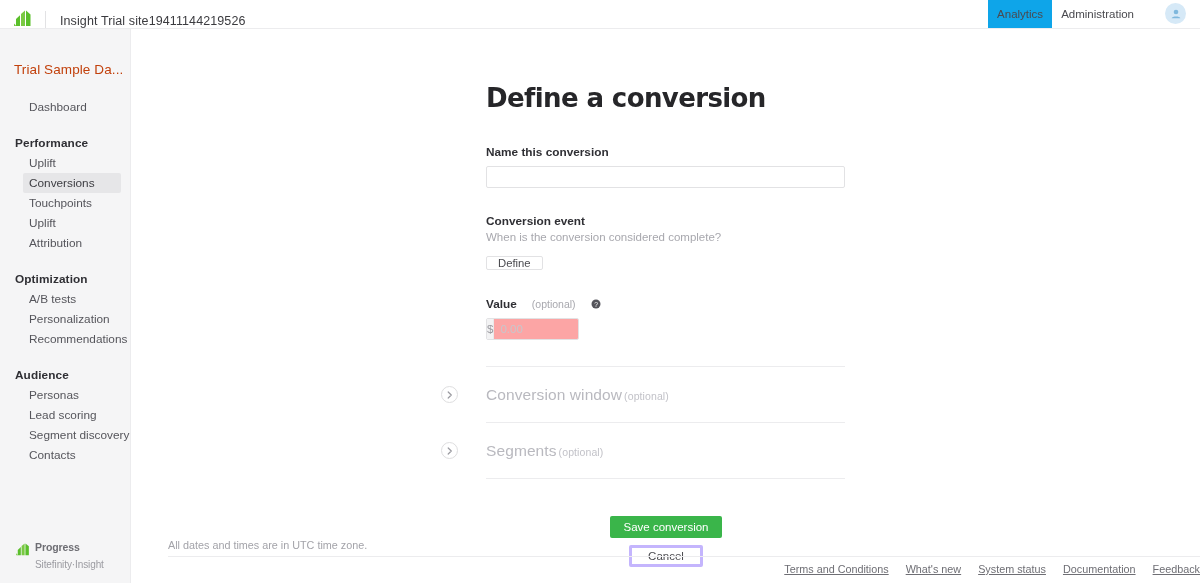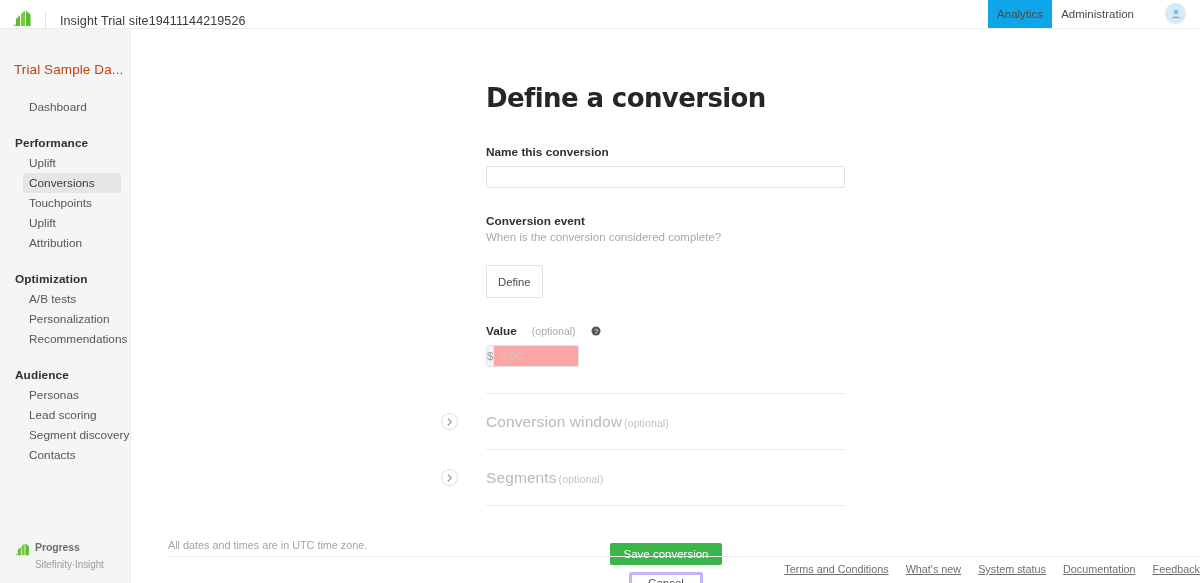--- a/index.html
+++ b/index.html
@@ -151,22 +151,22 @@
     background: #ffffff;
     font-family: inherit;
     font-size: 11.5px;
     color: #3b3b3f;
     padding: 0 6px;
     outline: none;
   }
   .text-input::placeholder { color: #c2c2c7; }
 
   .btn-define {
-    margin-top: 12px;
-    height: 33px;
+    margin-top: 0;
+    height: 14px;
     padding: 0 11px;
     border: 1px solid #e2e2e4;
     border-radius: 2px;
     background: #ffffff;
     font-family: inherit;
     font-size: 11.3px;
     color: #4a4a4f;
     cursor: pointer;
   }
 

